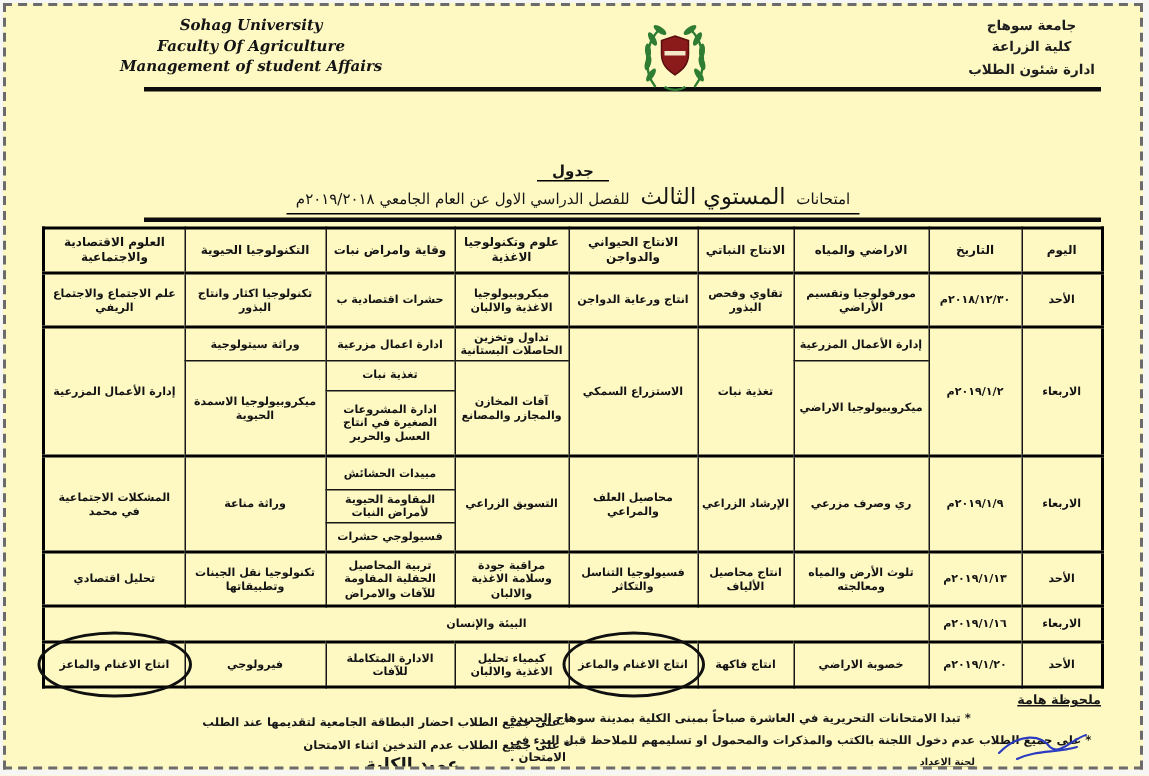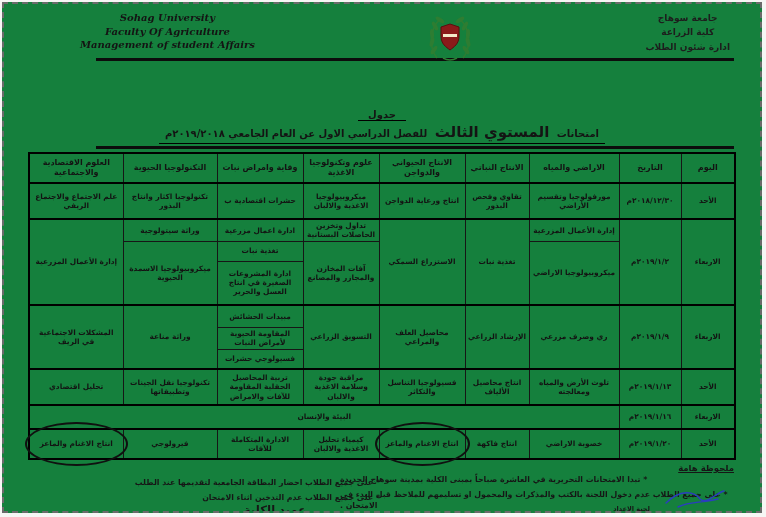--- a/index.html
+++ b/index.html
@@ -4,36 +4,36 @@
 <style>
   html,body { margin:0; padding:0; }
   body {
     width:766px; height:517px; position:relative;
     background:#f6f6f4;
     font-family:"DejaVu Sans", sans-serif;
     color:#141414;
   }
   .page {
     position:absolute; top:2px; left:2px; width:756px; height:507px;
-    border:2px dashed #6b6b6b; background:#15803d; overflow:hidden;
+    border:2px dashed #6b6b6b; background:#fef9c3; overflow:hidden;
   }
   
   .hdr { display:flex; justify-content:space-between; align-items:flex-start;
          padding:7px 24px 0 40px; height:52px; box-sizing:border-box; }
   .hdr-en { font-family:"DejaVu Serif", serif; font-style:italic; font-weight:bold;
             font-size:10px; line-height:1.35; text-align:center; margin-left:36px; }
   .hdr-ar { font-size:9px; font-weight:bold; line-height:1.6; text-align:center;
             margin-right:6px; color:#1d1d1d; }
   .logo { margin-top:1px; }
   
   .rule { height:3px; background:#0c0c0c; margin:2px 26px 0 92px; }
   .title-wrap { text-align:center; margin-top:1px; }
   .kicker { display:inline-block; font-weight:bold; font-size:10px;
             border-bottom:1.5px solid #000; padding:0 10px 0 10px;margin-top:47px; }
-  .main-title { display:inline-block; direction:rtl; font-weight:bold; font-size:10px;
+  .main-title { display:inline-block; direction:rtl; font-weight:normal; font-size:10px;
                 border-bottom:1.5px solid #000; padding:0 4px 2px 4px; }
   .main-title .seg { margin:0 2px; }
   .main-title .big { font-size:15px; }
   
   table.exam {
     border-collapse:collapse; table-layout:fixed; direction:rtl;
     width:706px; margin:3px auto 0 auto; border:2.5px solid #000;
   }
   .exam th, .exam td {
     border:1px solid #161616; font-weight:bold; text-align:center;
@@ -188,21 +188,21 @@
 
       <tr class="sep" style="height:22px">
         <td rowspan="3">الاربعاء</td>
         <td rowspan="3">٢٠١٩/١/٩م</td>
         <td rowspan="3">ري وصرف مزرعي</td>
         <td rowspan="3">الإرشاد الزراعي</td>
         <td rowspan="3">محاصيل العلف والمراعي</td>
         <td rowspan="3">التسويق الزراعي</td>
         <td>مبيدات الحشائش</td>
         <td rowspan="3">وراثة مناعة</td>
-        <td rowspan="3">المشكلات الاجتماعية في الريف</td>
+        <td rowspan="3">المشكلات الاجتماعية في محمد</td>
       </tr>
       <tr style="height:22px">
         <td>المقاومة الحيوية لأمراض النبات</td>
       </tr>
       <tr style="height:20px">
         <td>فسيولوجي حشرات</td>
       </tr>
 
       <tr class="sep" style="height:36px">
         <td>الأحد</td>

